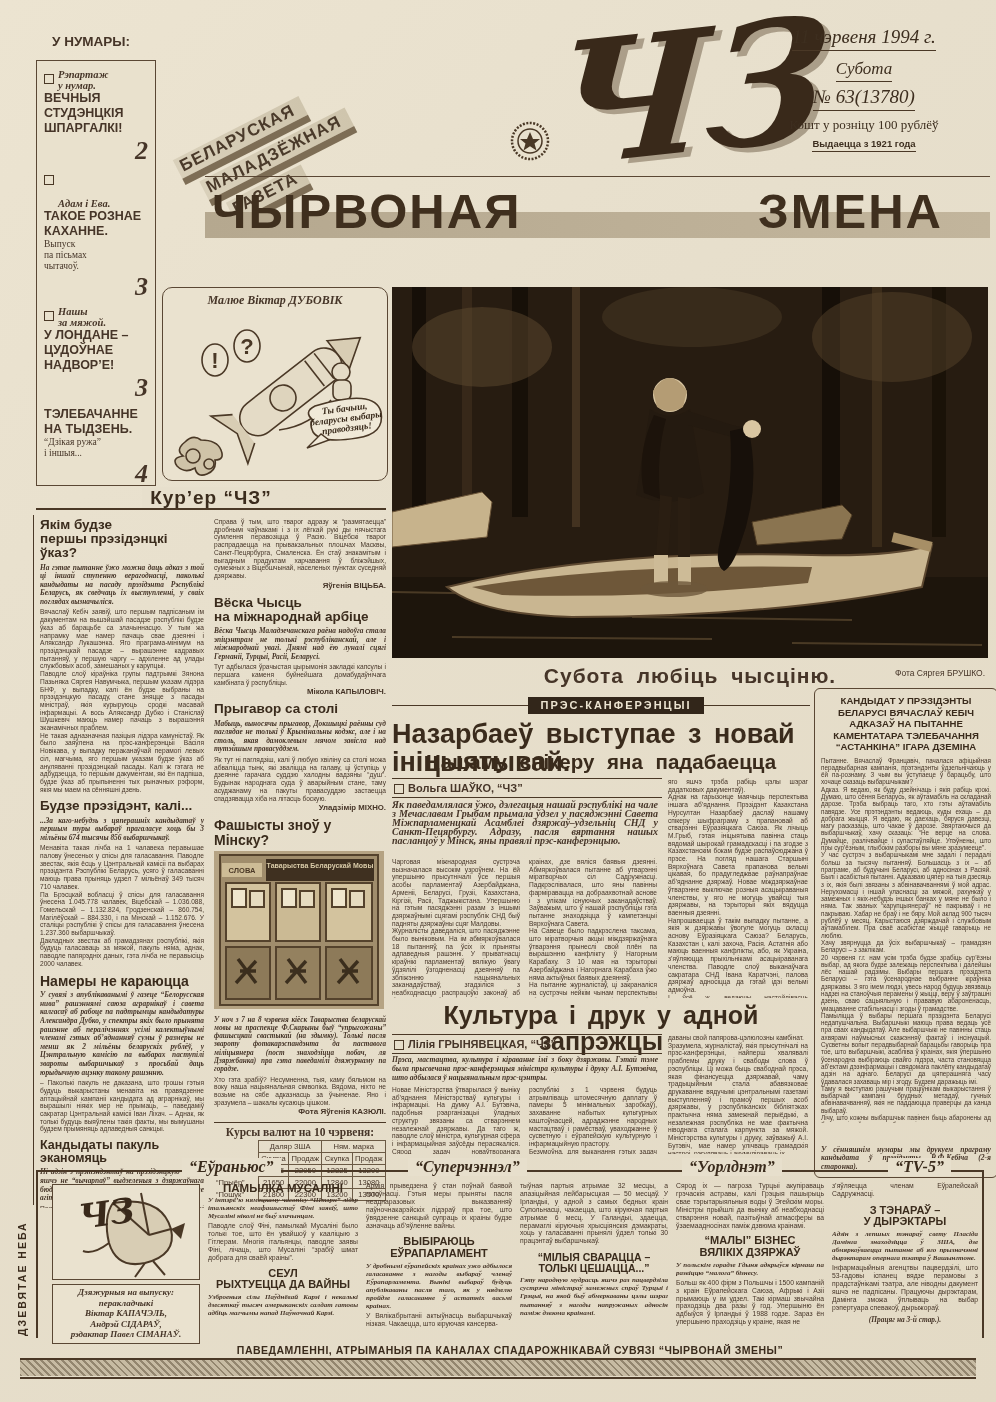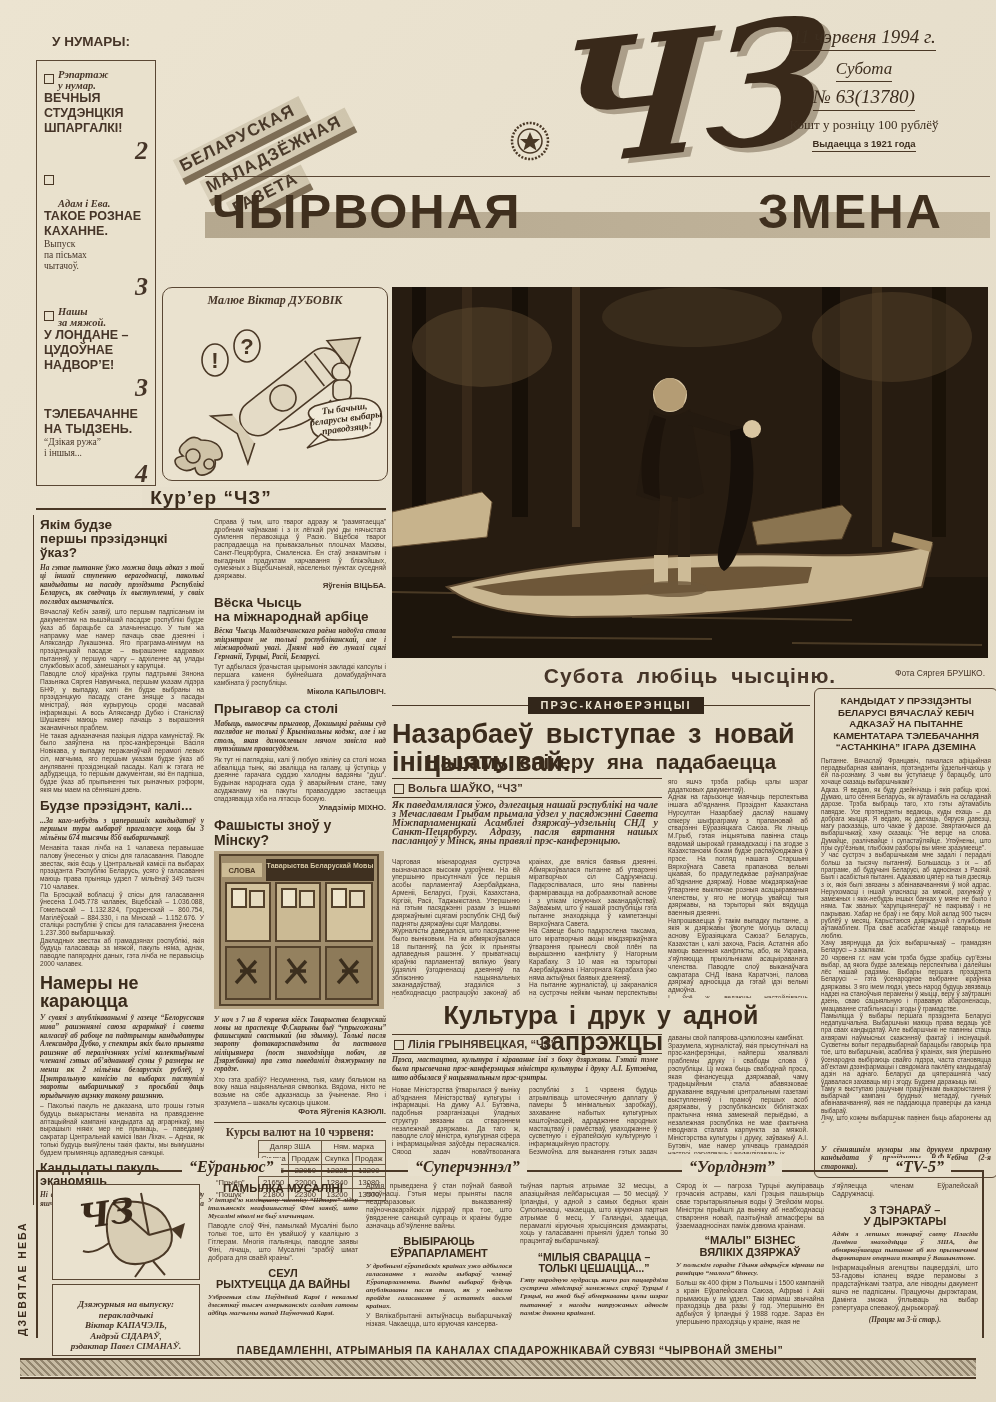--- a/index.html
+++ b/index.html
@@ -279,21 +279,21 @@
 першы прэзідэнцкі ўказ?</div>
     <div class="lead" style="font-size:7.4px;line-height:8.6px;margin-top:3px;">На гэтае пытанне ўжо можна даць адказ з той ці іншай ступенню верагоднасці, паколькі кандыдаты на пасаду прэзідэнта Рэспублікі Беларусь, як сведчаць іх выступленні, у сваіх поглядах вызначыліся.</div>
     <div class="bd" style="font-size:6.6px;line-height:7.7px;margin-top:2px;">Вячаслаў Кебіч заявіў, што першым падпісаным ім дакументам на вышэйшай пасадзе рэспублікі будзе ўказ аб барацьбе са злачыннасцю. У тым жа напрамку мае намер пачаць свае дзеянні і Аляксандр Лукашэнка. Яго праграма-мінімум на прэзідэнцкай пасадзе – вырашэнне кадравых пытанняў, у першую чаргу – адхіленне ад улады службовых асоб, замешаных у карупцыі.
 Паводле слоў кіраўніка групы падтрымкі Зянона Пазьняка Сяргея Навумчыка, першым указам лідэра БНФ, у выпадку, калі ён будзе выбраны на прэзідэнцкую пасаду, стане зняцце з пасады міністраў, якія курыруюць сродкі масавай інфармацыі. А вось Аляксандр Дубко і Станіслаў Шушкевіч маюць намер пачаць з вырашэння эканамічных праблем.
 Не такая адназначная пазіцыя лідэра камуністаў. Як было заяўлена на прэс-канферэнцыі Васіля Новікава, у выпадку пераканаўчай перамогі левых сіл, магчыма, яго першым указам будзе ўказ аб ануляванні прэзідэнцкай пасады. Калі ж гэтага не адбудзецца, то першым дакументам, які ён падпіша, будзе ўказ аб прыпыненні тых рыначных рэформ, якія мы маем на сённяшні дзень.</div>
     <div class="art-h" style="font-size:13.5px;margin-top:6px;">Будзе прэзідэнт, калі...</div>
     <div class="lead" style="font-size:7.4px;line-height:8.6px;margin-top:3px;">...За каго-небудзь з цяперашніх кандыдатаў у першым туры выбараў прагаласуе хоць бы 3 мільёны 674 тысячы 856 выбаршчыкаў.</div>
     <div class="bd" style="font-size:6.6px;line-height:7.7px;margin-top:2px;">Менавіта такая лічба на 1 чалавека перавышае палову ўнесеных у спісы для галасавання. Паводле звестак, якія ёсць у Цэнтральнай камісіі па выбарах прэзідэнта Рэспублікі Беларусь, усяго ў галасаванні маюць права прыняць удзел 7 мільёнаў 349 тысяч 710 чалавек.
 Па Брэсцкай вобласці ў спісы для галасавання ўнесена 1.045.778 чалавек, Віцебскай – 1.036.088, Гомельскай – 1.132.824, Гродзенскай – 860.754, Магілёўскай – 884.330, і па Мінскай – 1.152.676. У сталіцы рэспублікі ў спісы для галасавання ўнесена 1.237.360 выбаршчыкаў.
 Дакладных звестак аб грамадзянах рэспублікі, якія будуць галасаваць за мяжой, пакуль няма, аднак, паводле папярэдніх даных, гэта лічба не перавысіць 2000 чалавек.</div>
-    <div class="art-h" style="font-size:18px;margin-top:6px;">Намеры не караюцца</div>
+    <div class="art-h" style="font-size:14px;margin-top:6px;">Намеры не караюцца</div>
     <div class="lead" style="font-size:7.4px;line-height:8.6px;margin-top:3px;">У сувязі з апублікаванымі ў газеце “Белорусская нива” рашэннямі саюза аграрнікаў і савета калгасаў аб рабоце па падтрымцы кандыдатуры Александра Дубко, у спектры якіх было прынята рашэнне аб пералічэннях усімі калектыўнымі членамі гэтых аб’яднанняў сумы ў размеры не менш як 2 мільёны беларускіх рублёў, у Цэнтральную камісію па выбарах паступілі звароты выбаршчыкаў з просьбай даць юрыдычную ацэнку такому рашэнню.</div>
     <div class="bd" style="font-size:6.6px;line-height:7.7px;margin-top:2px;">– Паколькі пакуль не даказана, што грошы гэтыя будуць выкарыстаны менавіта на правядзенне агітацыйнай кампаніі кандыдата ад аграрнікаў, мы вырашылі ніякіх мер не прымаць, – паведаміў сакратар Цэнтральнай камісіі Іван Ліхач. – Аднак, як толькі будуць выяўлены такія факты, мы вымушаны будзем прымяняць адпаведныя санкцыі.</div>
     <div class="art-h" style="font-size:12.5px;margin-top:6px;">Кандыдаты пакуль эканомяць</div>
     <div class="lead" style="font-size:7.4px;line-height:8.6px;margin-top:3px;">Ні адзін з прэтэндэнтаў на прэзідэнцкую пасаду яшчэ не “вычарпаў” выдзеленыя з дзяржаўнага бюджэту 20 мільёнаў на правядзенне агітацыйнай кампаніі.</div>
     <div class="bd" style="font-size:6.6px;line-height:7.7px;margin-top:2px;">Пакуль у Цэнтральную камісію прадстаўлены рахункі толькі за друкаванне агітацыйных плакатаў і лістовак. Нягледзячы на сцвярджэнні скептыкаў, што выдзеленая сума мізэрная, кандыдаты на прэзідэнцкую пасаду расходуюць яе эканомна.</div>
 
   </div>
 
   <div class="abs clip" style="left:214px;top:518px;width:172px;height:690px;">
     <div class="bd" style="font-size:6.6px;line-height:7.7px;">Справа ў тым, што тварог адразу ж “размятаецца” дробнымі чаўнакамі і з іх лёгкай рукі ды нячыстага сумлення перавозіцца ў Расію. Віцебскі тварог распрадаецца на прывакзальных плошчах Масквы, Санкт-Пецярбурга, Смаленска. Ён стаў знакамітым і выгадным прадуктам харчавання ў бліжэйшых, сумежных з Віцебшчынай, населеных пунктах суседняй дзяржавы.</div>
@@ -404,21 +404,21 @@
         <path d="M96 50 L118 44"></path>
         <line x1="88" y1="8" x2="96" y2="50"></line>
         <path d="M92 78 L82 92 M100 76 L112 90"></path>
         <path d="M56 58 Q40 70 30 66"></path>
       </g>
       <path d="M118 44 l14 -6 -4 16 z" fill="#4a3826"></path>
       <text x="28" y="44" font-family="DejaVu Serif,serif" font-style="italic" font-weight="bold" font-size="34" fill="#39291a" transform="rotate(-8 28 44)">ЧЗ</text>
     </svg>
   </div>
 
-  <div class="abs bx it clip" style="left:52px;top:1284px;width:146px;height:56px;text-align:center;font-weight:bold;font-size:9px;line-height:10.6px;white-space:pre-line;padding-top:14px;background:#eae2cf;">Дзяжурныя на выпуску:
+  <div class="abs bx it clip" style="left:52px;top:1284px;width:146px;height:56px;text-align:center;font-weight:bold;font-size:9px;line-height:10.6px;white-space:pre-line;padding-top:2px;background:#eae2cf;">Дзяжурныя на выпуску:
 перакладчыкі
 Віктар КАПАЧЭЛЬ,
 Андрэй СІДАРАЎ,
 рэдактар Павел СІМАНАЎ.</div>
 
   <div class="abs clip" style="left:208px;top:1182px;width:150px;height:158px;">
     <div class="art-h" style="font-size:11.5px;text-align:center;">ПАМЫЛКА МУСАЛІНІ</div>
     <div class="lead" style="font-size:7px;line-height:8.1px;margin-top:2px;">У інтэрв’ю нямецкаму часопісу “Штэрн” лідэр італьянскіх неафашыстаў Фіні заявіў, што Мусаліні ніколі не быў злачынцам.</div>
     <div class="bd" style="font-size:6.8px;line-height:7.9px;margin-top:2px;">Паводле слоў Фіні, памылкай Мусаліні было толькі тое, што ён увайшоў у кааліцыю з Гітлерам. Многія італьянцы, паводле заявы Фіні, лічаць, што Мусаліні “зрабіў шмат добрага для сваёй краіны”.</div>
     <div class="art-h" style="font-size:11px;text-align:center;white-space:pre-line;margin-top:6px;">СЕУЛ

